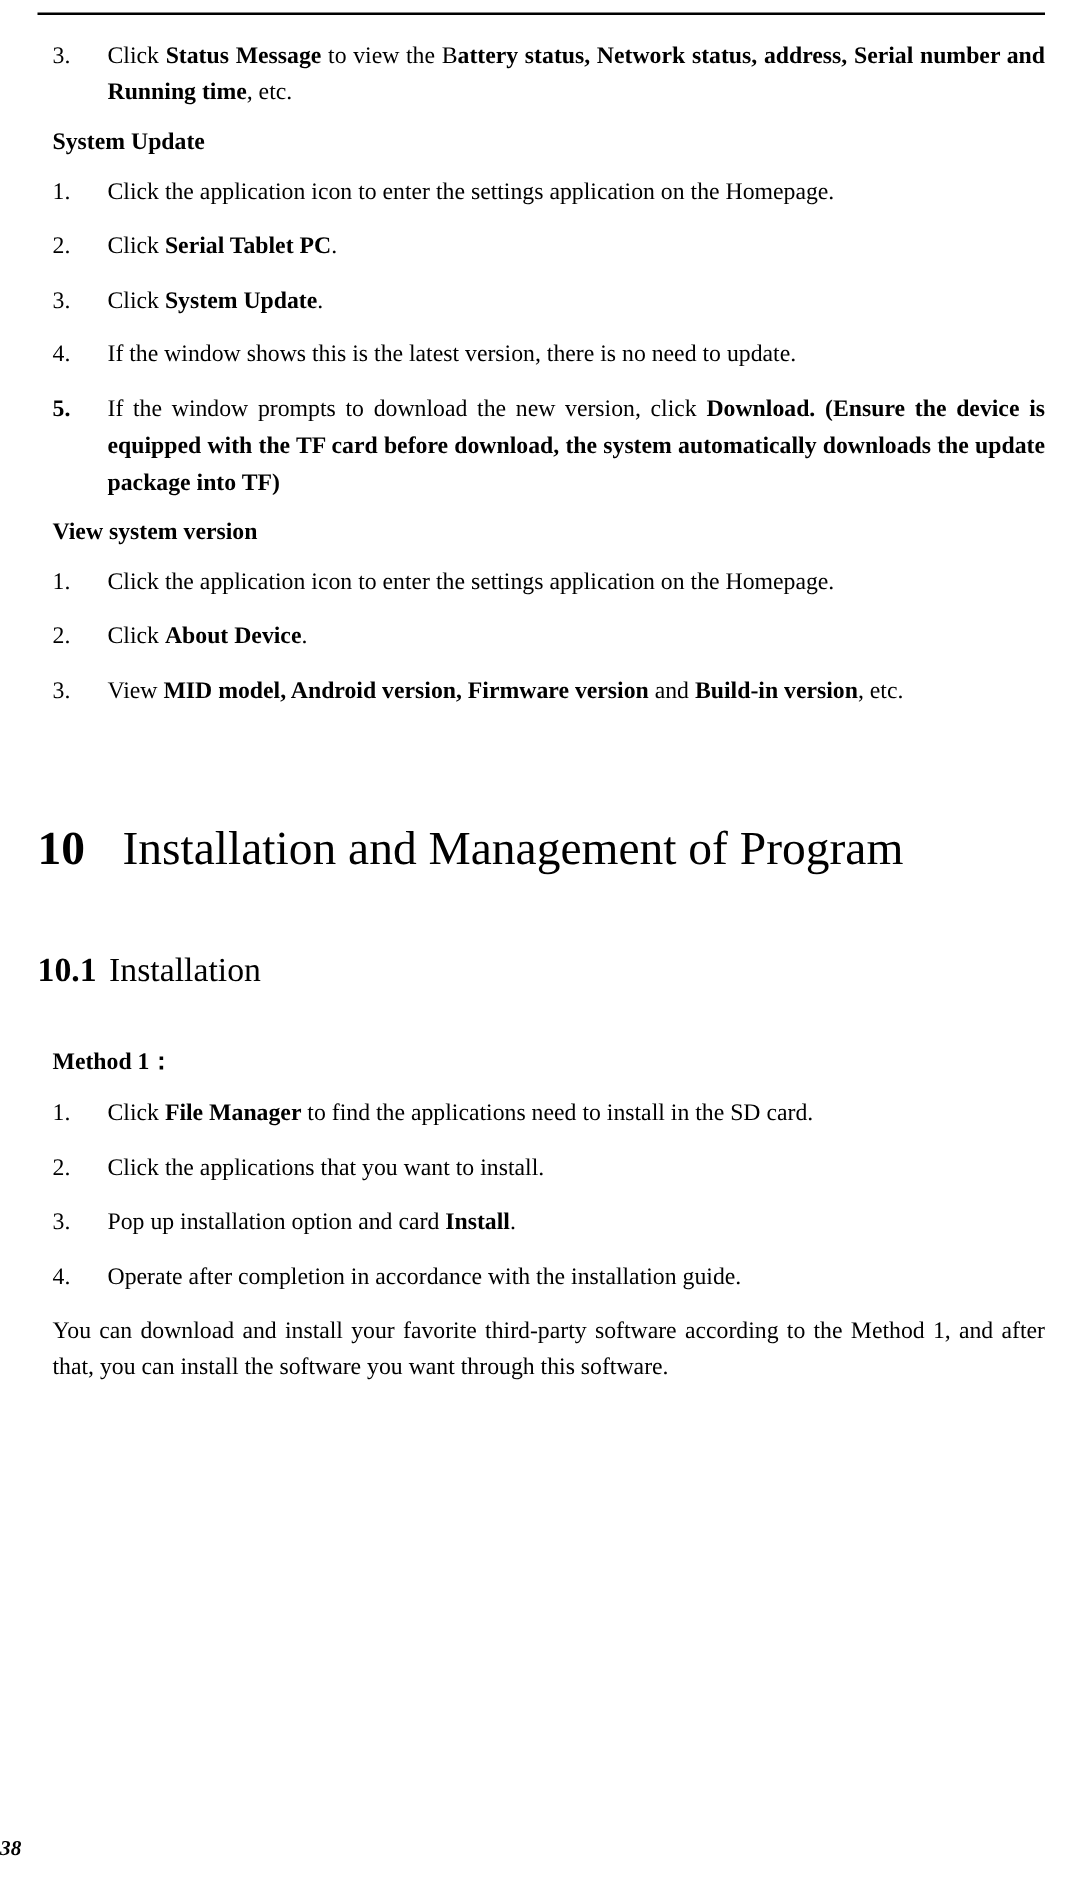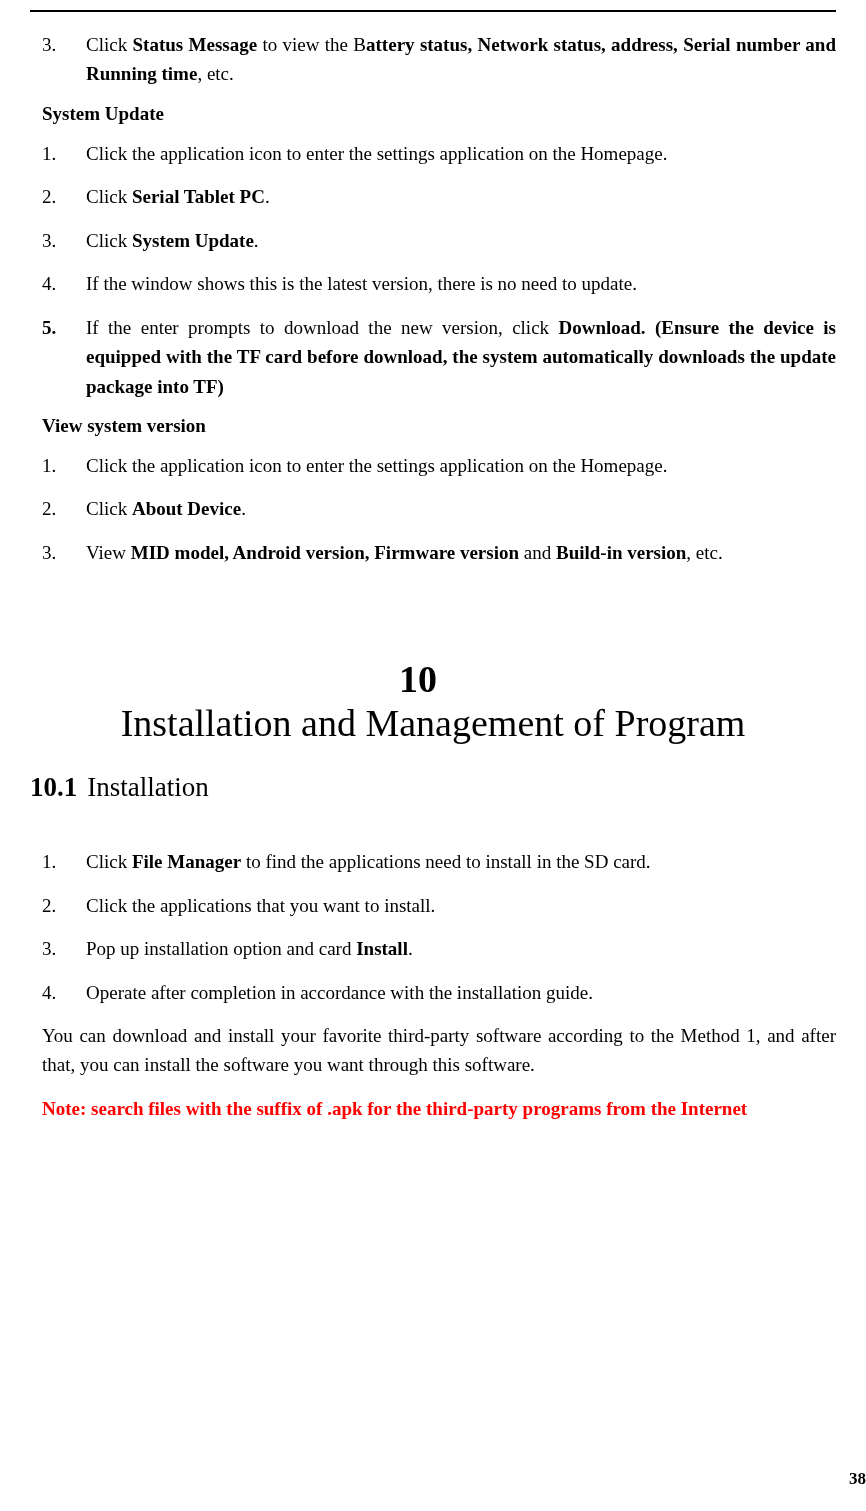--- a/index.html
+++ b/index.html
@@ -59,46 +59,46 @@
   .note-red {
     font-size: 19px;
     font-weight: bold;
     color: #ff0000;
     line-height: 1.55;
     text-align: justify;
   }
   h1.chapter-title {
     font-weight: normal;
     font-size: 38px;
-    margin: 90px 0 27px 0;
+    margin: 90px 0 60px 0;
     display: flex;
-    align-items: center;
+    align-items: flex-end;
     justify-content: space-between;
-    flex-direction: column;
   }
   h1.chapter-title .chap-num {
     font-weight: bold;
     font-size: 38px;
     margin-right: 30px;
   }
   h2.section-title {
     font-size: 27px;
     font-weight: normal;
     margin: 0 0 44px 0;
   }
   h2.section-title .sec-num {
     font-weight: bold;
     margin-right: 10px;
   }
   .footer-pagenum {
     position: absolute;
     bottom: 22px;
     left: 0;
     right: 0;
-    text-align: right;
+    text-align: left;
+    font-style: italic;
     font-weight: bold;
     font-size: 17px;
   }
   b { font-weight: bold; }
 </style>
 </head>
 <body>
 
 <div class="page">
   <div class="top-rule"></div>
@@ -133,21 +133,21 @@
           <span>Click </span><b>System Update</b><span>.</span>
         </span>
       </li>
       <li>
         <span class="li-num">4.</span>
         <span class="li-body">If the window shows this is the latest version, there is no need to update.</span>
       </li>
       <li>
         <span class="li-num" style="font-weight:bold;">5.</span>
         <span class="li-body">
-          <span>If the enter prompts to download the new version, click </span><b>Download. (Ensure the device is equipped with the TF card before download, the system automatically downloads the update package into TF)</b>
+          <span>If the window prompts to download the new version, click </span><b>Download. (Ensure the device is equipped with the TF card before download, the system automatically downloads the update package into TF)</b>
         </span>
       </li>
     </ol>
 
     <div class="sub-heading">View system version</div>
 
     <ol class="num-list">
       <li>
         <span class="li-num">1.</span>
         <span class="li-body">Click the application icon to enter the settings application on the Homepage.</span>
@@ -174,20 +174,21 @@
   </h1>
 
   <h2 class="section-title">
     <span class="sec-num">10.1</span><span>Installation</span>
   </h2>
 
   <div class="indent-block">
 
 
 
+    <div class="sub-heading">Method 1：</div>
 
     <ol class="num-list">
       <li>
         <span class="li-num">1.</span>
         <span class="li-body">
           <span>Click </span><b>File Manager</b><span> to find the applications need to install in the SD card.</span>
         </span>
       </li>
       <li>
         <span class="li-num">2.</span>
@@ -201,18 +202,17 @@
       </li>
       <li>
         <span class="li-num">4.</span>
         <span class="li-body">Operate after completion in accordance with the installation guide.</span>
       </li>
     </ol>
 
 
     <div class="para">You can download and install your favorite third-party software according to the Method 1, and after that, you can install the software you want through this software.</div>
 
-    <div class="note-red">Note: search files with the suffix of .apk for the third-party programs from the Internet</div>
 
   </div>
 
   <div class="footer-pagenum">38</div>
 </div>
 
 </body></html>

